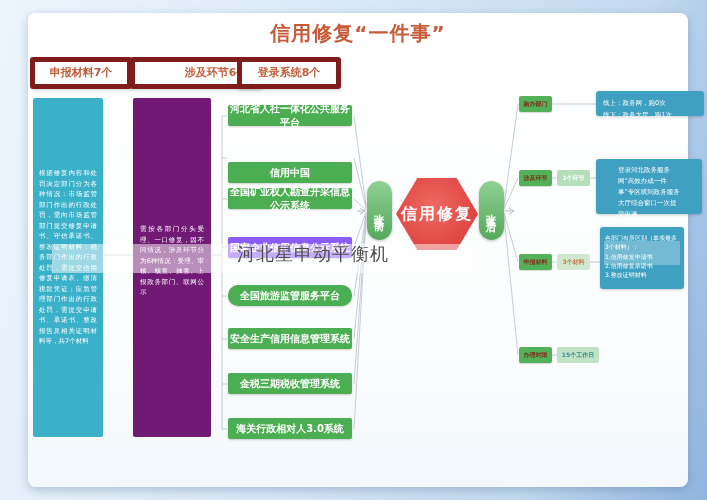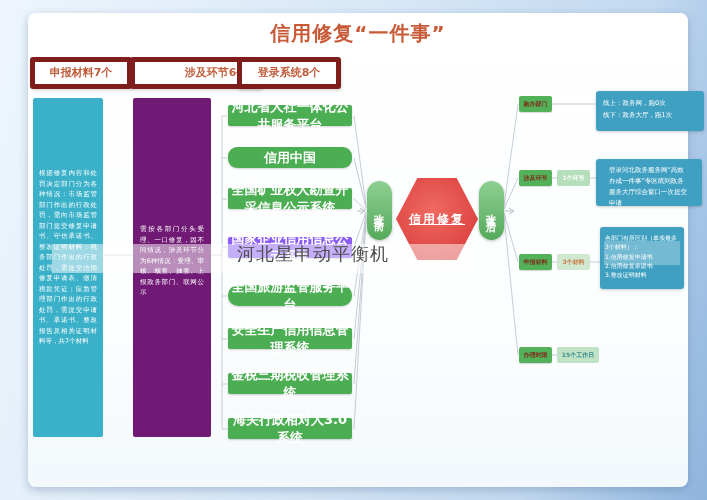--- a/index.html
+++ b/index.html
@@ -24,52 +24,52 @@
     text-align:center;line-height:22px;z-index:2;
   }
   .col{
     position:absolute;top:98px;height:339px;color:#fff;font-size:6.5px;line-height:1.62;
     text-align:justify;box-sizing:border-box;z-index:2;border-radius:2px;
   }
   .col-materials{left:33px;width:70px;background:#3bb1c9;padding:70px 6px 24px;}
   .col-links{left:133px;width:78px;background:#701a75;padding:126px 7px 8px;}
   .sysbox{
     position:absolute;left:228px;width:124px;height:21px;background:#4cae52;border-radius:2px;
-    color:#fff;font-size:13px;font-weight:bold;display:flex;align-items:center;justify-content:center;
+    color:#fff;font-size:10px;font-weight:bold;display:flex;align-items:center;justify-content:center;
     box-shadow:0 1px 2px rgba(0,0,0,.18);z-index:2;text-align:center;padding:0 2px;box-sizing:border-box;
   }
   .sysbox.light{background:#8b5cf6;}
   .capsule{
     position:absolute;top:181px;width:25px;height:59px;border-radius:13px;
     background:linear-gradient(180deg,#8ed092,#55a95b);color:#fff;font-weight:bold;font-size:10.5px;
     display:flex;align-items:center;justify-content:center;writing-mode:vertical-rl;letter-spacing:3px;
     box-shadow:0 1px 3px rgba(0,0,0,.25);z-index:2;
   }
   .hexagon{
-    position:absolute;left:396px;top:178px;width:82px;height:82px;
+    position:absolute;left:396px;top:178px;width:82px;height:72px;
     background:radial-gradient(circle at 45% 40%,#ef6a62,#dd4340 75%);
     clip-path:polygon(26% 0,74% 0,100% 50%,74% 100%,26% 100%,0 50%);
-    color:#fff;font-weight:bold;font-size:12px;display:flex;align-items:center;justify-content:center;
-    letter-spacing:2px;z-index:2;filter:drop-shadow(2px 3px 2px rgba(160,60,60,.35));text-decoration:underline;
+    color:#fff;font-weight:bold;font-size:16px;display:flex;align-items:center;justify-content:center;
+    letter-spacing:2px;z-index:2;filter:drop-shadow(2px 3px 2px rgba(160,60,60,.35));
   }
   .rlabel{
     position:absolute;left:519px;width:33px;height:16px;background:#53b159;border-radius:2px;
     color:#7d2e1d;font-size:6px;font-weight:bold;display:flex;align-items:center;justify-content:center;
     z-index:2;box-shadow:0 1px 1px rgba(0,0,0,.15);
   }
   .rmid{
     position:absolute;left:557px;height:16px;border-radius:2px;font-size:6px;font-weight:bold;
     display:flex;align-items:center;justify-content:center;z-index:2;
   }
   .rinfo{
     position:absolute;background:#3fa0c1;border-radius:3px;color:#fff;z-index:2;
     box-sizing:border-box;white-space:pre-line;box-shadow:0 1px 3px rgba(0,0,0,.2);
   }
-  .rinfo.r1{left:596px;top:91px;width:108px;height:40px;font-size:6.5px;line-height:1.9;padding:6px 7px;}
-  .rinfo.r2{left:596px;top:159px;width:106px;height:47px;font-size:6.5px;line-height:1.7;padding:6px 13px;}
+  .rinfo.r1{left:596px;top:91px;width:108px;height:25px;font-size:6.5px;line-height:1.9;padding:6px 7px;}
+  .rinfo.r2{left:596px;top:159px;width:106px;height:55px;font-size:6.5px;line-height:1.7;padding:6px 22px;}
   .rinfo.r3{left:600px;top:227px;width:84px;height:62px;font-size:6px;line-height:1.55;padding:6px 5px;}
   .wm-band{position:absolute;left:52px;top:244px;width:420px;height:29px;background:rgba(255,255,255,.5);z-index:5;}
   .wm-inner{position:absolute;left:604px;top:241px;width:76px;height:24px;background:rgba(255,255,255,.28);z-index:4;}
   .wm-text{
     position:absolute;left:237px;top:242px;font-size:18px;color:#4d4d4d;z-index:6;
     font-family:"DejaVu Sans",sans-serif;letter-spacing:1px;
   }
   svg.wires{position:absolute;inset:0;z-index:1;}
 </style>
 </head>
@@ -99,21 +99,21 @@
   <div class="title">信用修复“一件事”</div>
 
   <div class="hdr" style="left:30px;top:57px;width:92px;">申报材料7个</div>
   <div class="hdr" style="left:130px;top:57px;width:82px;padding-left:40px;">涉及环节6个</div>
   <div class="hdr" style="left:237px;top:57px;width:94px;">登录系统8个</div>
 
   <div class="col col-materials">根据修复内容和处罚决定部门分为各种情况：市场监管部门作出的行政处罚，需向市场监管部门提交修复申请书、守信承诺书、整改证明材料；税务部门作出的行政处罚，需提交信用修复申请表、缴清税款凭证；应急管理部门作出的行政处罚，需提交申请书、承诺书、整改报告及相关证明材料等，共7个材料</div>
   <div class="col col-links">需按各部门分头受理、一口修复，因不同情况，涉及环节分为6种情况：受理、审核、核查、抽查、上报政务部门、联网公示</div>
 
   <div class="sysbox" style="top:105px;">河北省人社一体化公共服务平台</div>
-  <div class="sysbox" style="top:147px;border-radius:9px;">信用中国</div>
+  <div class="sysbox" style="top:162px;">信用中国</div>
   <div class="sysbox" style="top:188px;">全国矿业权人勘查开采信息公示系统</div>
   <div class="sysbox light" style="top:237px;">国家企业信用信息公示系统</div>
   <div class="sysbox" style="top:285px;border-radius:10px;">全国旅游监管服务平台</div>
   <div class="sysbox" style="top:328px;">安全生产信用信息管理系统</div>
   <div class="sysbox" style="top:373px;">金税三期税收管理系统</div>
   <div class="sysbox" style="top:418px;">海关行政相对人3.0系统</div>
 
   <div class="capsule" style="left:367px;">改革前</div>
   <div class="hexagon">信用修复</div>
   <div class="capsule" style="left:479px;">改革后</div>

